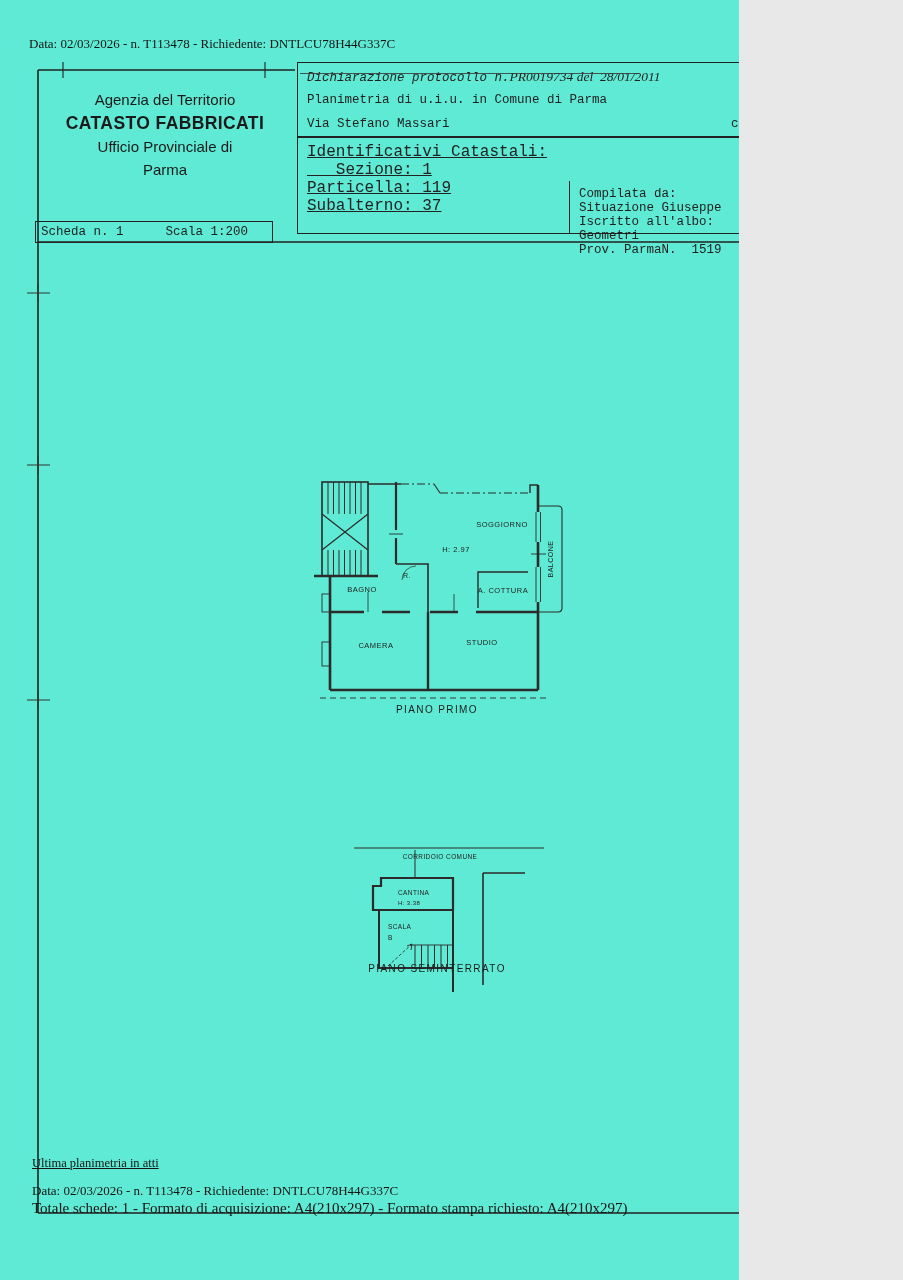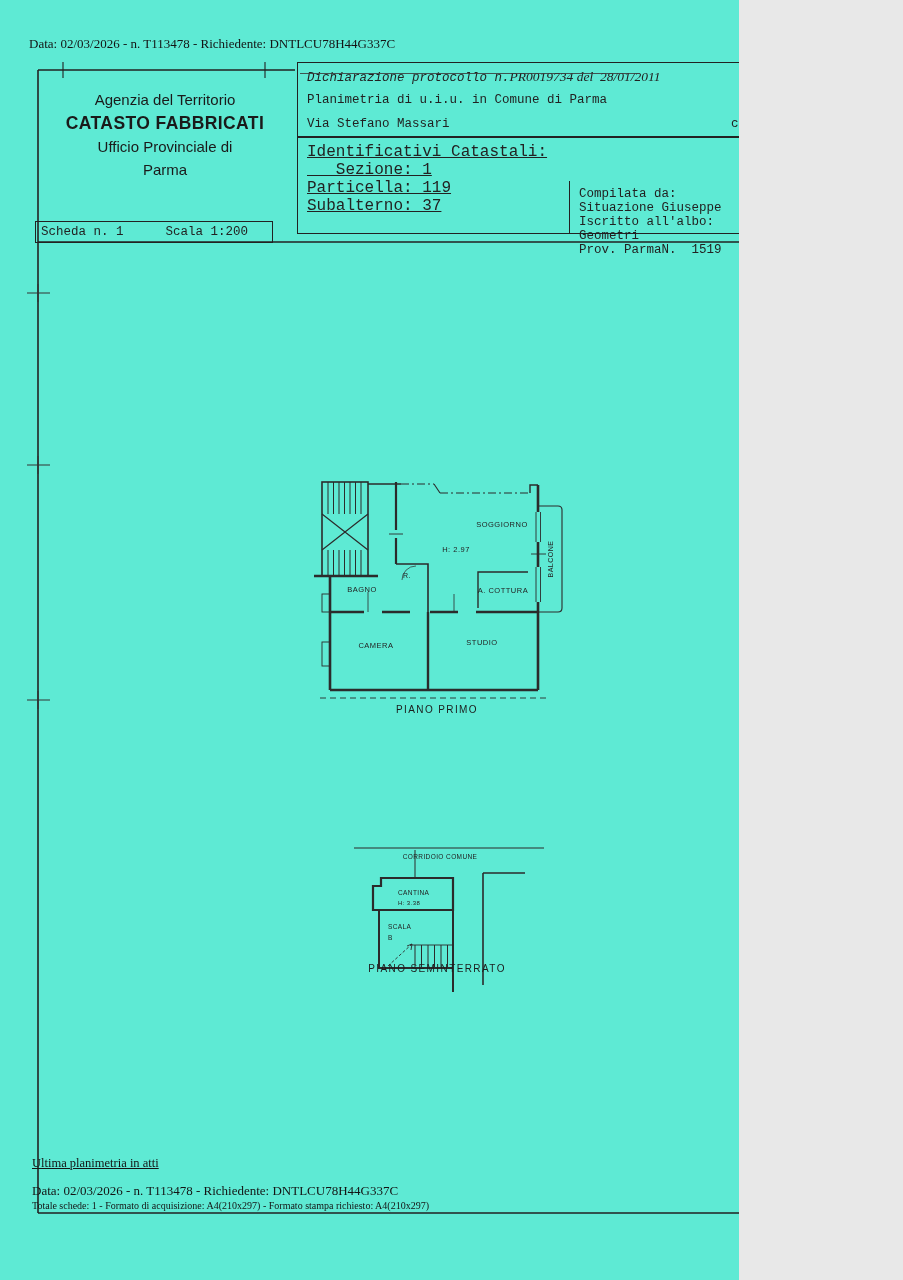--- a/index.html
+++ b/index.html
@@ -7,21 +7,21 @@
         font-family:"Liberation Sans",sans-serif;color:#222;}
   .abs{position:absolute;}
   .serif{font-family:"Liberation Serif",serif;}
   .mono{font-family:"Liberation Mono","DejaVu Sans Mono",monospace;}
   .pre{white-space:pre;}
 
   
   #top-line{left:29px;top:36px;font-size:13px;color:#141414;}
   #footer-note{left:32px;top:1156px;font-size:12.5px;color:#141414;text-decoration:underline;}
   #footer-line1{left:32px;top:1183px;font-size:13px;color:#141414;}
-  #footer-line2{left:32px;top:1200px;font-size:10px;color:#141414;}
+  #footer-line2{left:32px;top:1200px;font-size:15px;color:#141414;}
 
   
   #agency{left:40px;top:88px;width:250px;text-align:center;color:#1a1a1a;}
   #agency .l1,#agency .l3,#agency .l4{font-size:15px;line-height:23px;text-align:center;}
   #agency .l2{font-size:17.5px;font-weight:bold;letter-spacing:.4px;line-height:24px;}
 
   
   #scheda-box{left:35px;top:221px;width:236px;height:20px;border:1.6px solid #222;
               display:flex;align-items:center;font-size:12.5px;}
   #scheda-box .num{margin-left:5px;}

